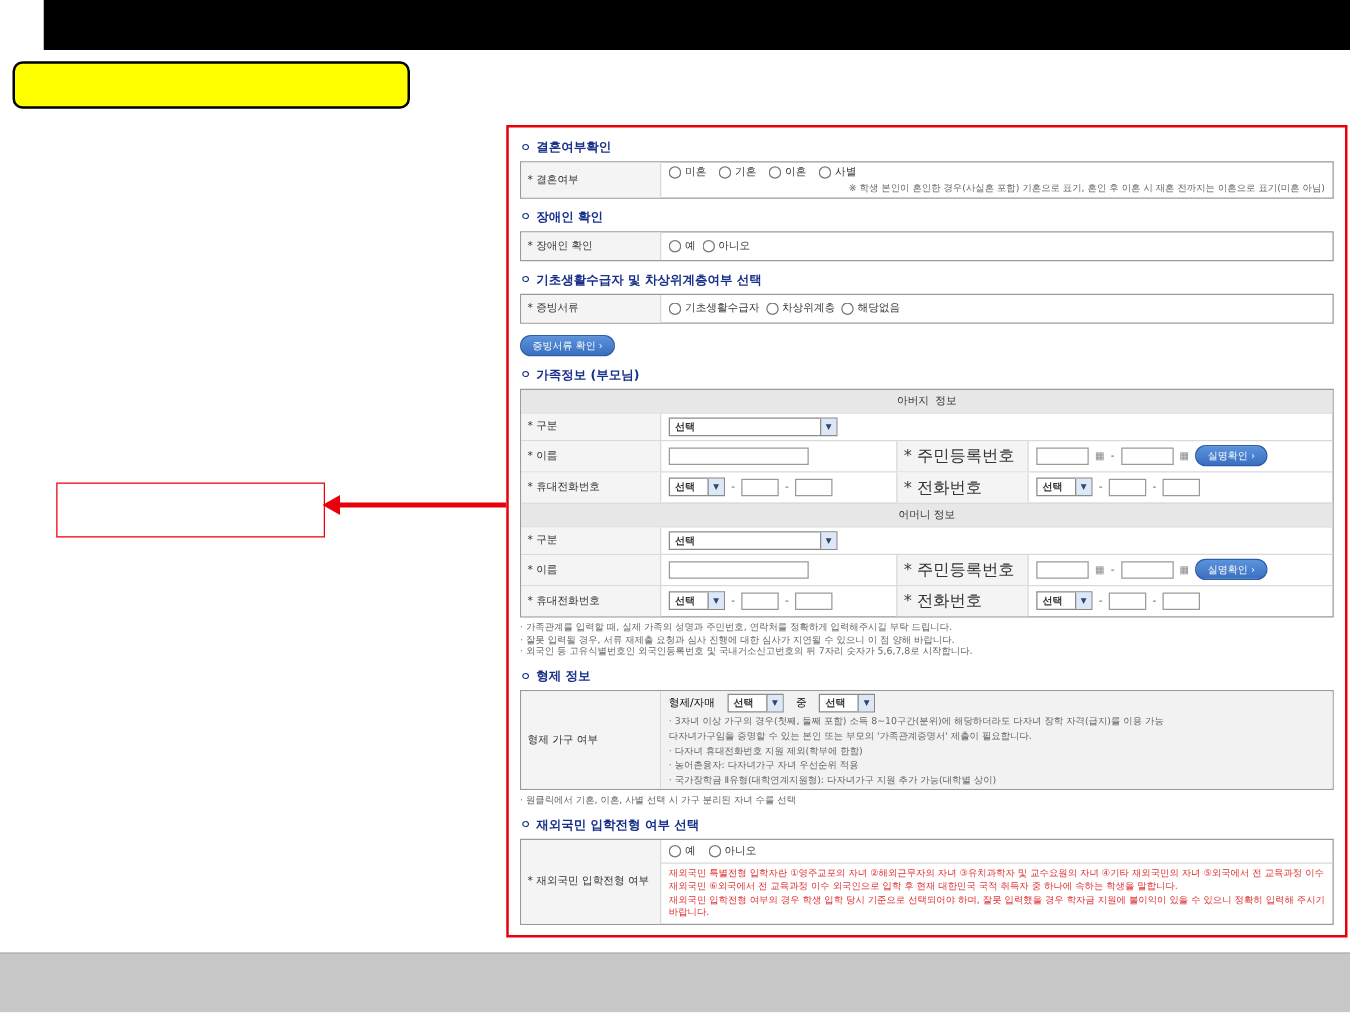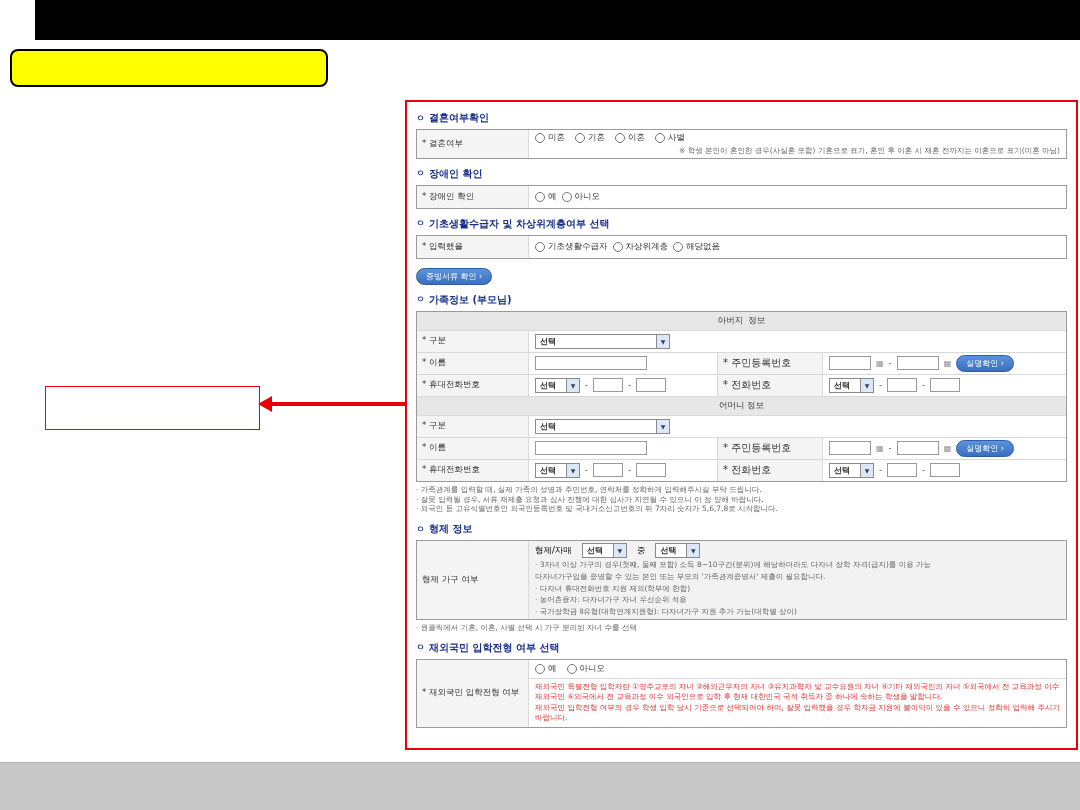--- a/index.html
+++ b/index.html
@@ -26,21 +26,21 @@
   .sec { margin-bottom:8px; }
   .sec-h { display:flex; align-items:center; gap:4px; color:#19308a; font-size:10px; font-weight:bold; margin:3px 0 4px; }
   .bullet { font-size:9px; color:#19308a; font-weight:bold; }
 
   .tbl { border:1px solid #9a9a9a; background:#fff; }
   .trow { display:flex; border-top:1px solid #d9d9d9; min-height:22px; align-items:stretch; }
   .trow:first-child { border-top:none; }
   .tl { flex:0 0 112px; background:#f4f4f4; border-right:1px solid #d9d9d9; font-size:8.5px; color:#333;
         padding:3px 5px; display:flex; align-items:center; }
   .tm { flex:0 0 106px; background:#f4f4f4; border-left:1px solid #d9d9d9; border-right:1px solid #d9d9d9;
-        font-size:10px; color:#333; padding:3px 5px; display:flex; align-items:center; }
+        font-size:13px; color:#333; padding:3px 5px; display:flex; align-items:center; }
   .tv { flex:1; padding:2px 6px; font-size:8.5px; display:flex; align-items:center; gap:5px; min-width:0; }
   .tv.first { flex:0 0 188px; }
   .tv.col { flex-direction:column; align-items:stretch; justify-content:center; gap:2px; }
   .tv.gray { background:#f2f2f2; }
   .subhead { background:#e7e7e7; text-align:center; font-size:8.5px; color:#333; padding:3px 0; border-top:1px solid #d9d9d9; }
   .subhead:first-child { border-top:none;font-family:Liberation Mono, monospace; }
 
   .opt-line { display:flex; align-items:center; gap:10px; }
   .radio-lb { display:inline-flex; align-items:center; gap:3px; font-size:8.5px; color:#333; }
   input[type=radio] { width:10px; height:10px; margin:0; }
@@ -144,21 +144,21 @@
       </div>
     </div>
 
     <div class="sec">
       <div class="sec-h">
         <span class="bullet">ㅇ</span>
         <span>기초생활수급자 및 차상위계층여부 선택</span>
       </div>
       <div class="tbl">
         <div class="trow">
-          <div class="tl">* 입력했을</div>
+          <div class="tl">* 증빙서류</div>
           <div class="tv">
             <label class="radio-lb">
               <input type="radio" name="live" style="">
               <span>기초생활수급자</span>
             </label>
             <label class="radio-lb">
               <input type="radio" name="live" style="">
               <span>차상위계층</span>
             </label>
             <label class="radio-lb">

